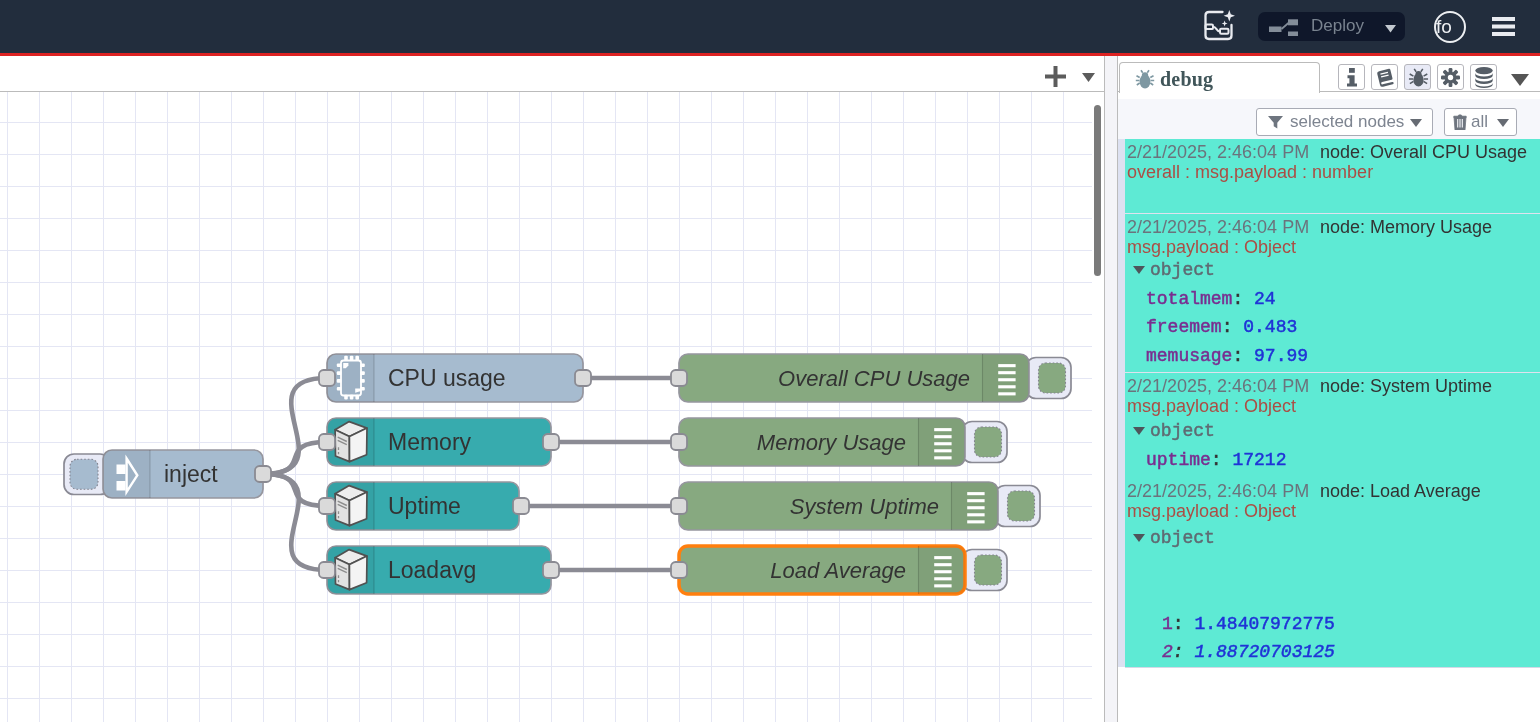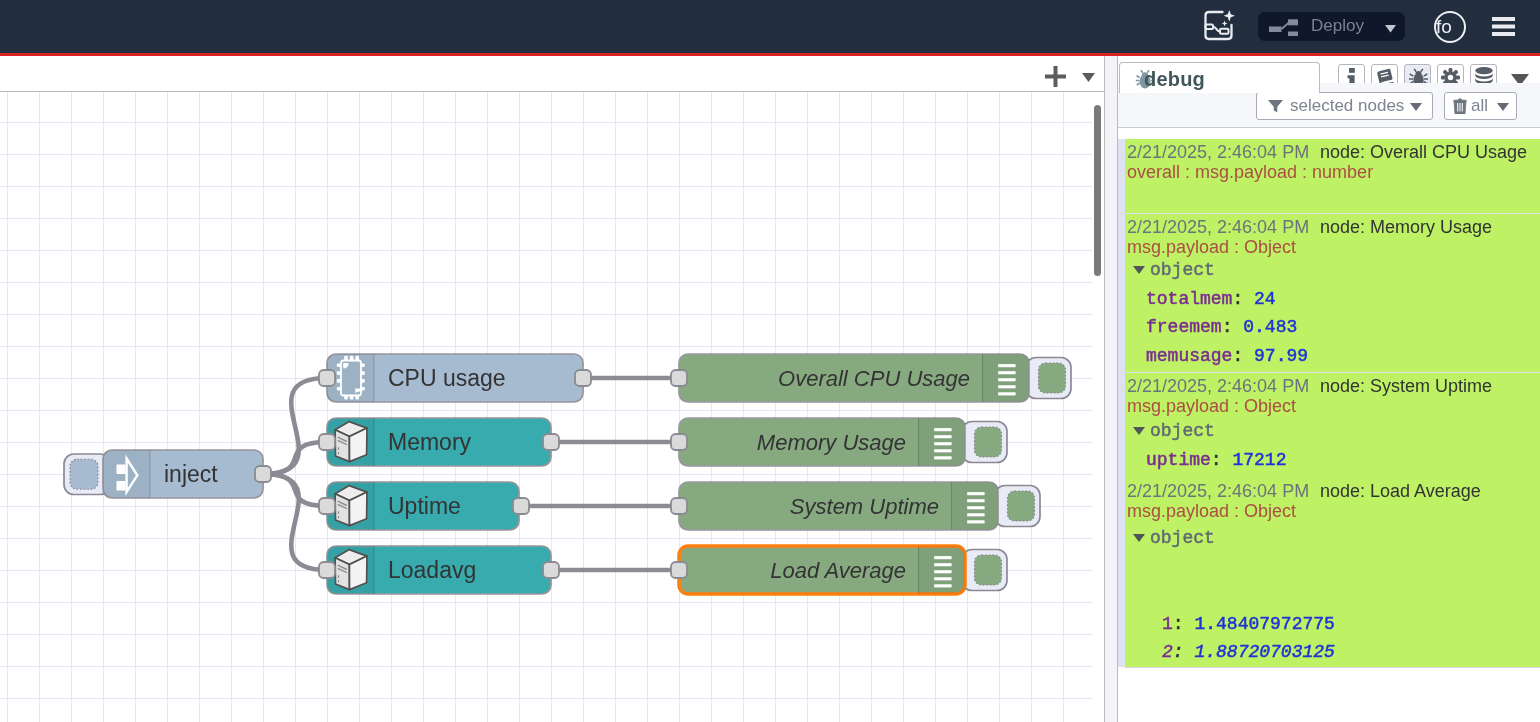--- a/index.html
+++ b/index.html
@@ -30,31 +30,31 @@
 #vthumb { left:1094px; top:105px; width:7px; height:171px; background:#7a7a7a; border-radius:4px; }
 
 
 #sep { left:1104px; top:56px; width:14px; height:666px; background:#f4f4f8;
   border-left:1px solid #bbbbbb; border-right:1px solid #bbbbbb; }
 
 
 #sidehead { left:1118px; top:56px; width:422px; height:36px; background:#fff; border-bottom:1px solid #bbbbbb;}
 #debugtab { left:1119px; top:62px; width:201px; height:31px; background:#fff;
   border:1px solid #bbbbbb; border-bottom:none; border-radius:4px 4px 0 0; z-index:3;}
-#debugtab .lbl { position:absolute; left:24px; top:5px; font-size:20px; font-weight:bold; color:#41565a; letter-spacing:0.2px; }
+#debugtab .lbl { position:absolute; left:40px; top:5px; font-size:20px; font-weight:bold; color:#41565a; letter-spacing:0.2px;font-family:Liberation Serif, serif; }
 .sbtn { width:27px; height:26px; border:1px solid #b6b6bc; border-radius:3px; background:#fff; }
 .sbtn.sel { background:#e8eaf6; }
-#toolbar { left:1118px; top:83px; width:422px; height:45px; background:#f6f7fb;
+#toolbar { left:1118px; top:99px; width:422px; height:45px; background:#f6f7fb;
   border-bottom:1px solid #cccccc; }
 .tbtn { position:absolute; border:1px solid #a8abb5; border-radius:3px; height:28px;
   color:#7d8490; font-size:17px; background:#ffffff; }
 #leftstrip { left:1118px; top:139px; width:7px; height:528px; background:#dde1f1; }
 
 
-.msg { position:absolute; left:1125px; width:415px; background:#bef264;
+.msg { position:absolute; left:1125px; width:415px; background:#5eead4;
   border-bottom:1px solid #dfe2ee; }
 .meta { position:absolute; left:2px; top:3px; height:20px; font-size:18px; color:#6b737c; white-space:nowrap;}
 .meta b { font-weight:normal; color:#333333; }
 .prop { position:absolute; left:2px; top:23px; height:20px; font-size:18px; color:#ab4e45; white-space:nowrap;}
 .mono { position:absolute; font-family:"Liberation Mono", monospace; font-size:18px;
   white-space:nowrap; -webkit-text-stroke:0.5px currentColor; }
 .num { color:#2033d6; }
 .key { color:#792e90; }
 .colon { color:#333; }
 .obj { color:#5f6b73; }

